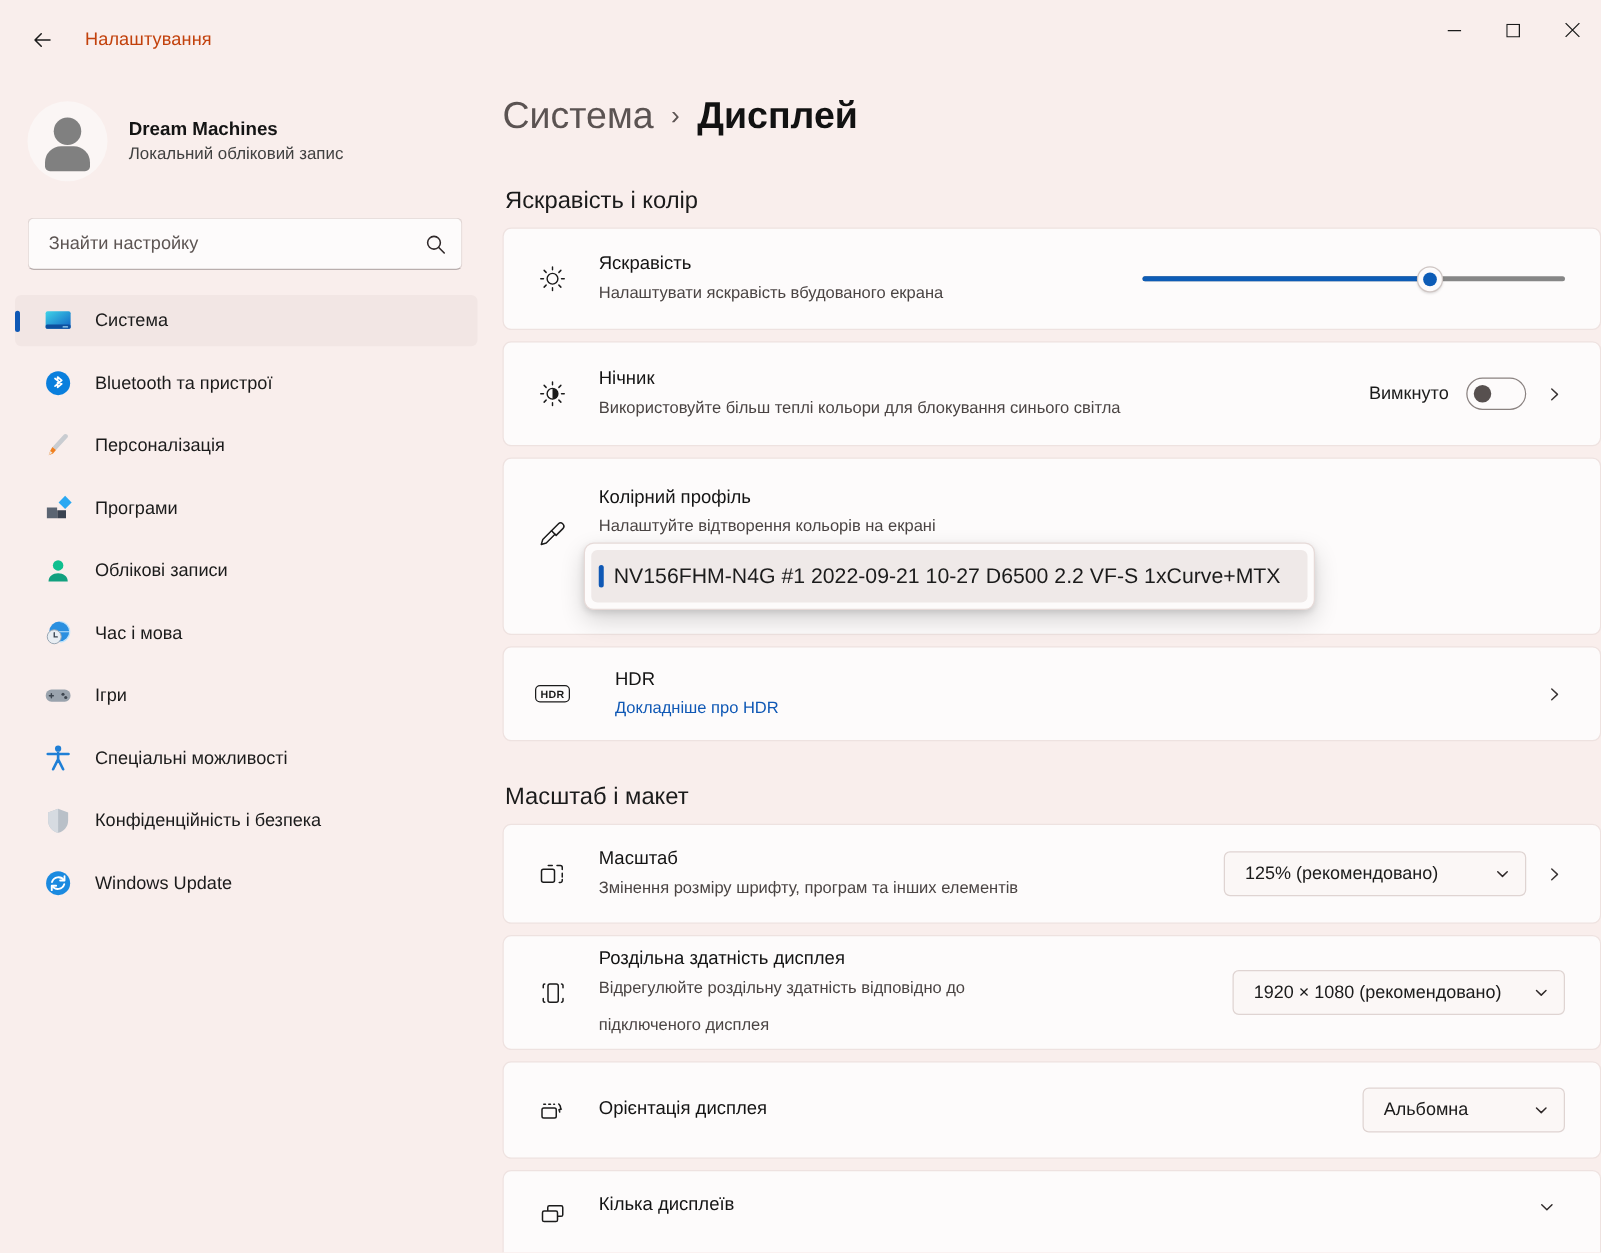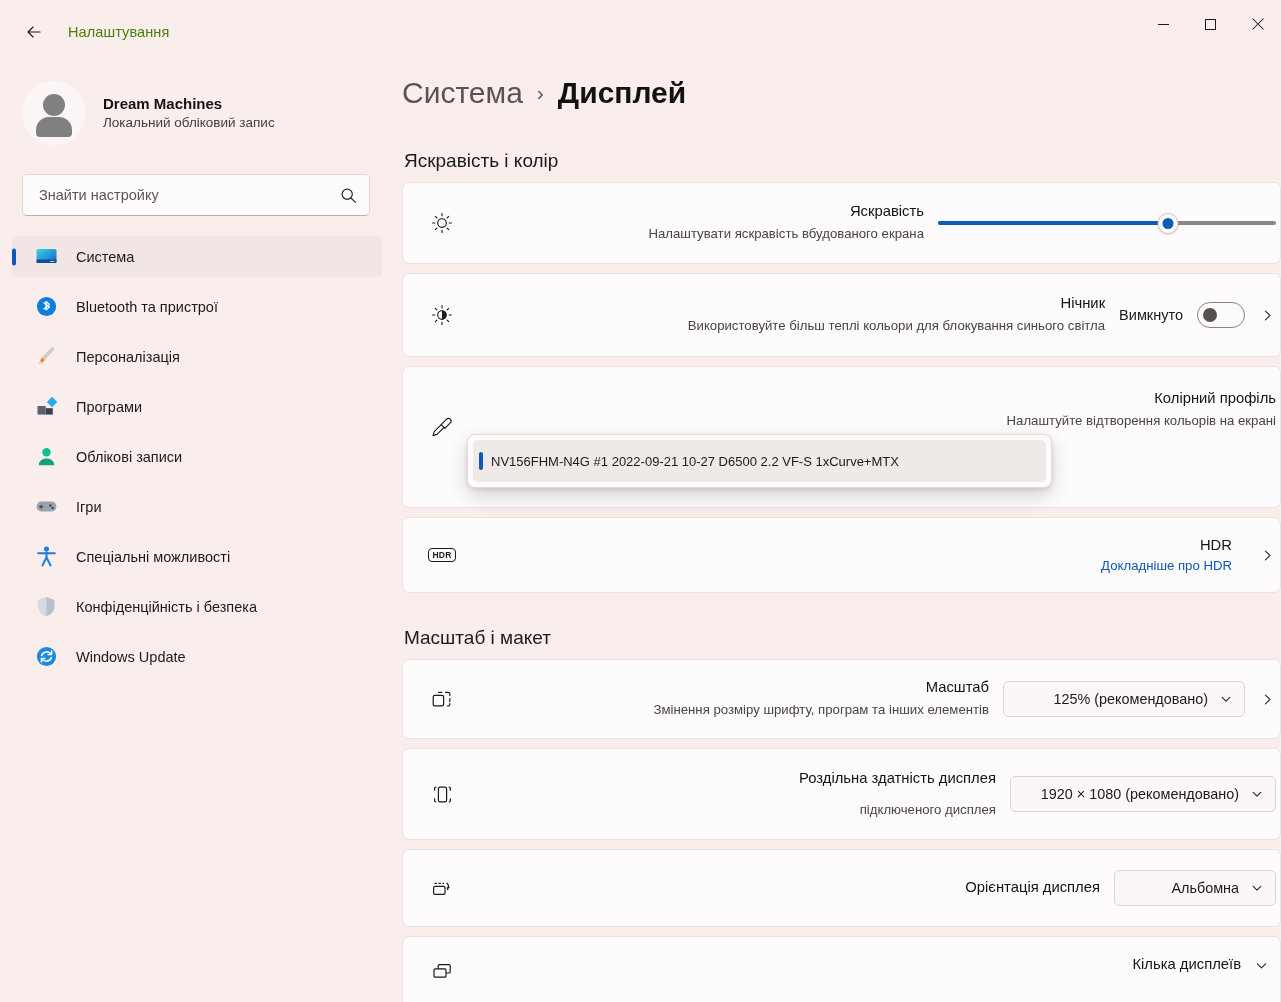--- a/index.html
+++ b/index.html
@@ -20,21 +20,21 @@
     background: #f9eeec;
     position: relative; z-index: 5;
   }
   .back-btn {
     width: 40px; height: 34px;
     display: flex; align-items: center; justify-content: center;
     border-radius: 5px; cursor: pointer;
     color: #1b1b1b;
   }
   .app-title {
-    font-size: 14.5px; margin-left: 14px; color: #4d7c0f;
+    font-size: 14.5px; margin-left: 14px; color: #c2410c;
     letter-spacing: .1px;
   }
   .wincontrols { margin-left: auto; display: flex; height: 64px; }
   .wc {
     width: 47px; height: 48px;
     display: flex; align-items: center; justify-content: center;
     cursor: pointer; color: #1b1b1b;
   }
 
   
@@ -136,24 +136,23 @@
   .section-title {
     font-size: 19px; color: #1b1b1b; margin: 24px 0 10px 2px;
   }
 
   .card {
     background: #fdfbfb;
     border: 1px solid #eee2e0;
     border-radius: 7px;
     margin-bottom: 9px;
     display: flex; align-items: center;
-    padding: 0 4px 0 22px;
+    padding: 0 28px 0 22px;
     min-height: 80px;
     position: relative;
-    text-align: right;
   }
   .card.clickable { cursor: pointer; }
   .card-ico {
     width: 34px; flex: 0 0 34px;
     display: flex; align-items: center; justify-content: center;
     margin-right: 20px; color: #1b1b1b;
   }
   .card-body { flex: 1 1 auto; min-width: 0; }
   .card-title { font-size: 14.8px; color: #141414; line-height: 1.35; }
   .card-sub { font-size: 13.2px; color: #4a4443; margin-top: 3px; line-height: 1.38; }
@@ -213,21 +212,21 @@
     border: 1px solid #e6dad8;
     border-radius: 8px;
     box-shadow: 0 8px 20px rgba(0,0,0,.16), 0 2px 5px rgba(0,0,0,.10);
     padding: 5px;
     z-index: 40;
   }
   .flyout-item {
     display: flex; align-items: center;
     height: 42px; border-radius: 5px;
     padding: 0 16px 0 18px;
-    font-size: 13px; color: #1b1b1b;
+    font-size: 17px; color: #1b1b1b;
     position: relative; cursor: pointer;
     white-space: nowrap;
     text-align: center;
   }
   .flyout-item.selected { background: #efe9e8; }
   .flyout-item.selected::before {
     content: ""; position: absolute; left: 6px; top: 50%;
     transform: translateY(-50%);
     width: 3.5px; height: 18px; border-radius: 2px; background: #0f58b5;
   }
@@ -348,20 +347,31 @@
         <div class="navitem">
           <span class="nav-ico">
             <svg width="23" height="23" viewBox="0 0 23 23">
               <circle cx="11.5" cy="7.3" r="4.2" fill="#0fbf8f"></circle>
               <path d="M3.8 20.2c0-4.2 3.5-6.6 7.7-6.6s7.7 2.4 7.7 6.6z" fill="#12a07f"></path>
             </svg>
           </span>
           <span class="nav-label">Облікові записи</span>
         </div>
 
+        <div class="navitem">
+          <span class="nav-ico">
+            <svg width="23" height="23" viewBox="0 0 23 23">
+              <circle cx="12.6" cy="10.4" r="8.2" fill="#2a8fe0"></circle>
+              <path d="M12.6 2.2a8.2 8.2 0 010 16.4M4.4 10.4h16.4" stroke="#bfe3fb" stroke-width=".9" fill="none"></path>
+              <circle cx="8.4" cy="14.4" r="5.6" fill="#e9eef3" stroke="#9aa7b4" stroke-width=".8"></circle>
+              <path d="M8.4 11.2v3.3h2.4" stroke="#3b4652" stroke-width="1.1" fill="none" stroke-linecap="round"></path>
+            </svg>
+          </span>
+          <span class="nav-label">Час і мова</span>
+        </div>
 
         <div class="navitem">
           <span class="nav-ico">
             <svg width="23" height="23" viewBox="0 0 23 23">
               <rect x="1.6" y="6.6" width="19.8" height="9.8" rx="4.6" fill="#9aa3ad"></rect>
               <path d="M6.1 10v3.2M4.5 11.6h3.2" stroke="#3d454f" stroke-width="1.15" stroke-linecap="round"></path>
               <circle cx="15.4" cy="10.4" r="1.25" fill="#3d454f"></circle>
               <circle cx="17.6" cy="13" r="1.25" fill="#3d454f"></circle>
             </svg>
           </span>
@@ -521,20 +531,21 @@
 
       <div class="card" style="min-height:92px;">
         <span class="card-ico">
           <svg width="25" height="25" viewBox="0 0 25 25" fill="none" stroke="currentColor" stroke-width="1.2" stroke-linecap="round" stroke-linejoin="round">
             <rect x="8.4" y="5.2" width="8.2" height="14.6" rx="1.6"></rect>
             <path d="M4.6 8.2V6.4a1.2 1.2 0 011.2-1.2M4.6 16.8v1.8a1.2 1.2 0 001.2 1.2M20.4 8.2V6.4a1.2 1.2 0 00-1.2-1.2M20.4 16.8v1.8a1.2 1.2 0 01-1.2 1.2"></path>
           </svg>
         </span>
         <div class="card-body">
           <div class="card-title">Роздільна здатність дисплея</div>
+          <div class="card-sub">Відрегулюйте роздільну здатність відповідно до</div>
           <div class="card-sub" style="margin-top:12px;"> підключеного дисплея</div>
         </div>
         <div class="card-right">
           <div class="combo" style="width:266px;">
             <span class="cv">1920 × 1080 (рекомендовано)</span>
             <span class="cicon">
               <svg width="12" height="12" viewBox="0 0 12 12" fill="none" stroke="currentColor" stroke-width="1.15" stroke-linecap="round" stroke-linejoin="round">
                   <path d="M2.2 4.4L6 8.1l3.8-3.7"></path>
                 </svg>
             </span>

